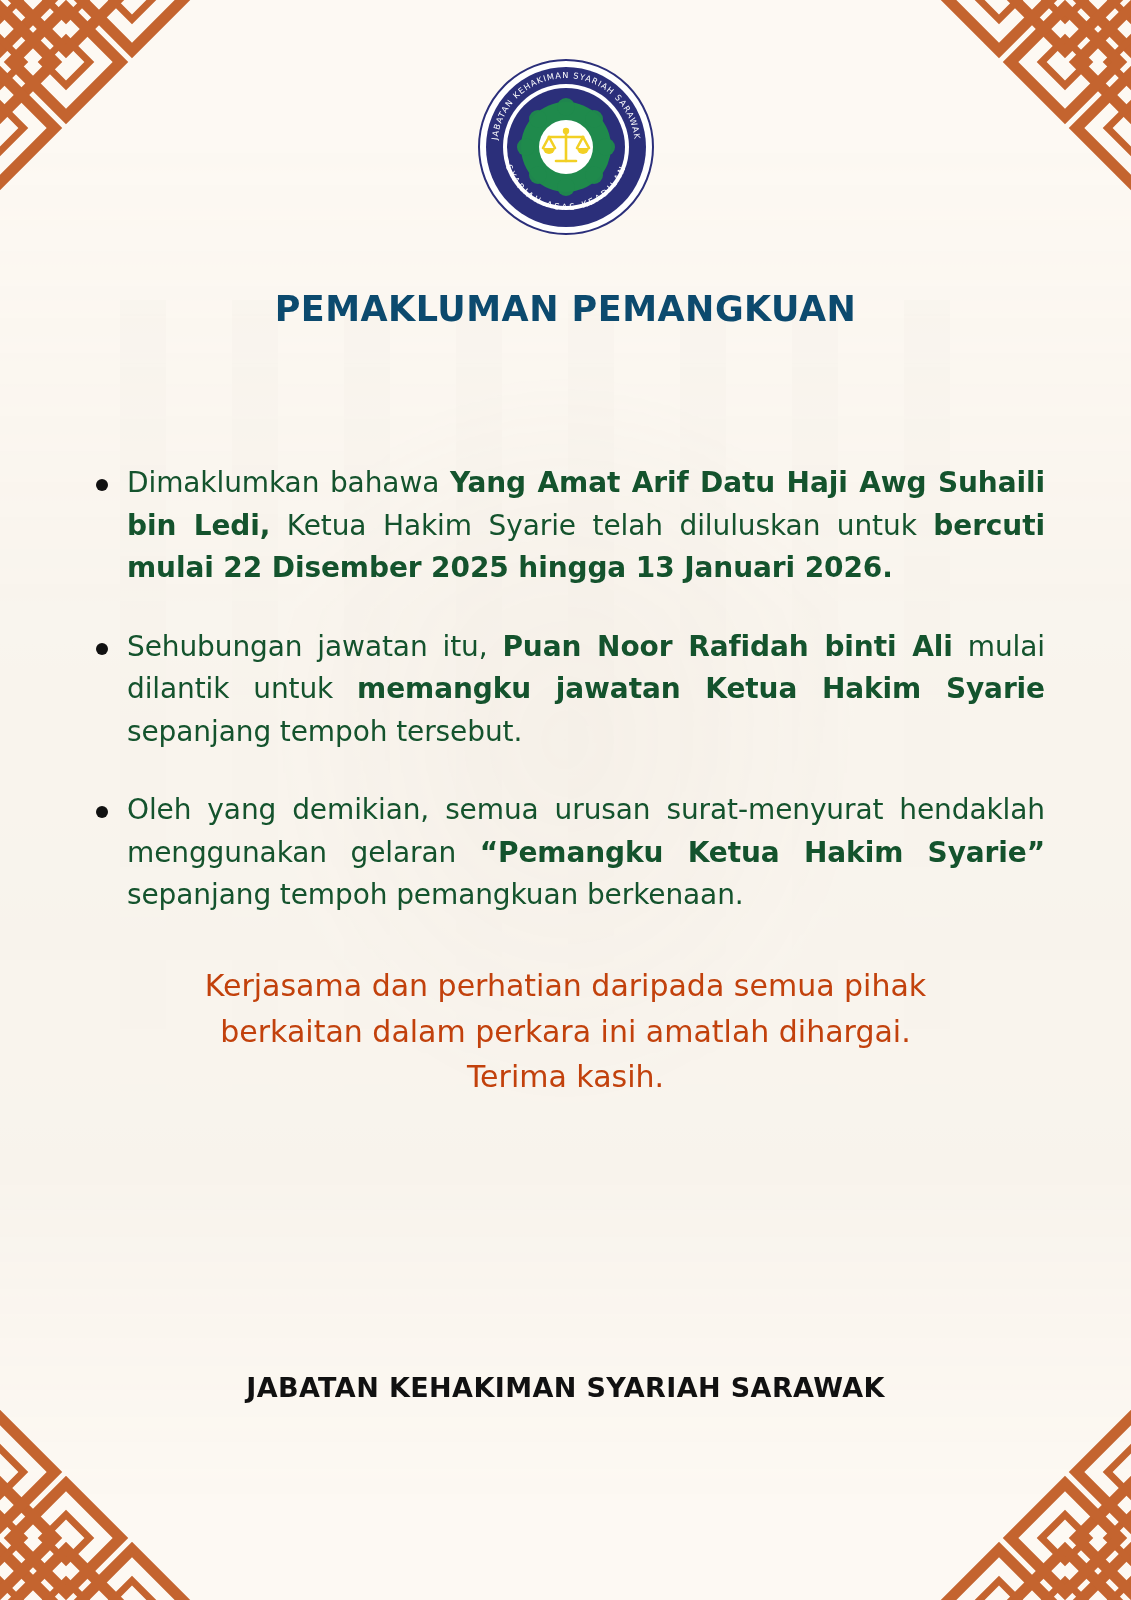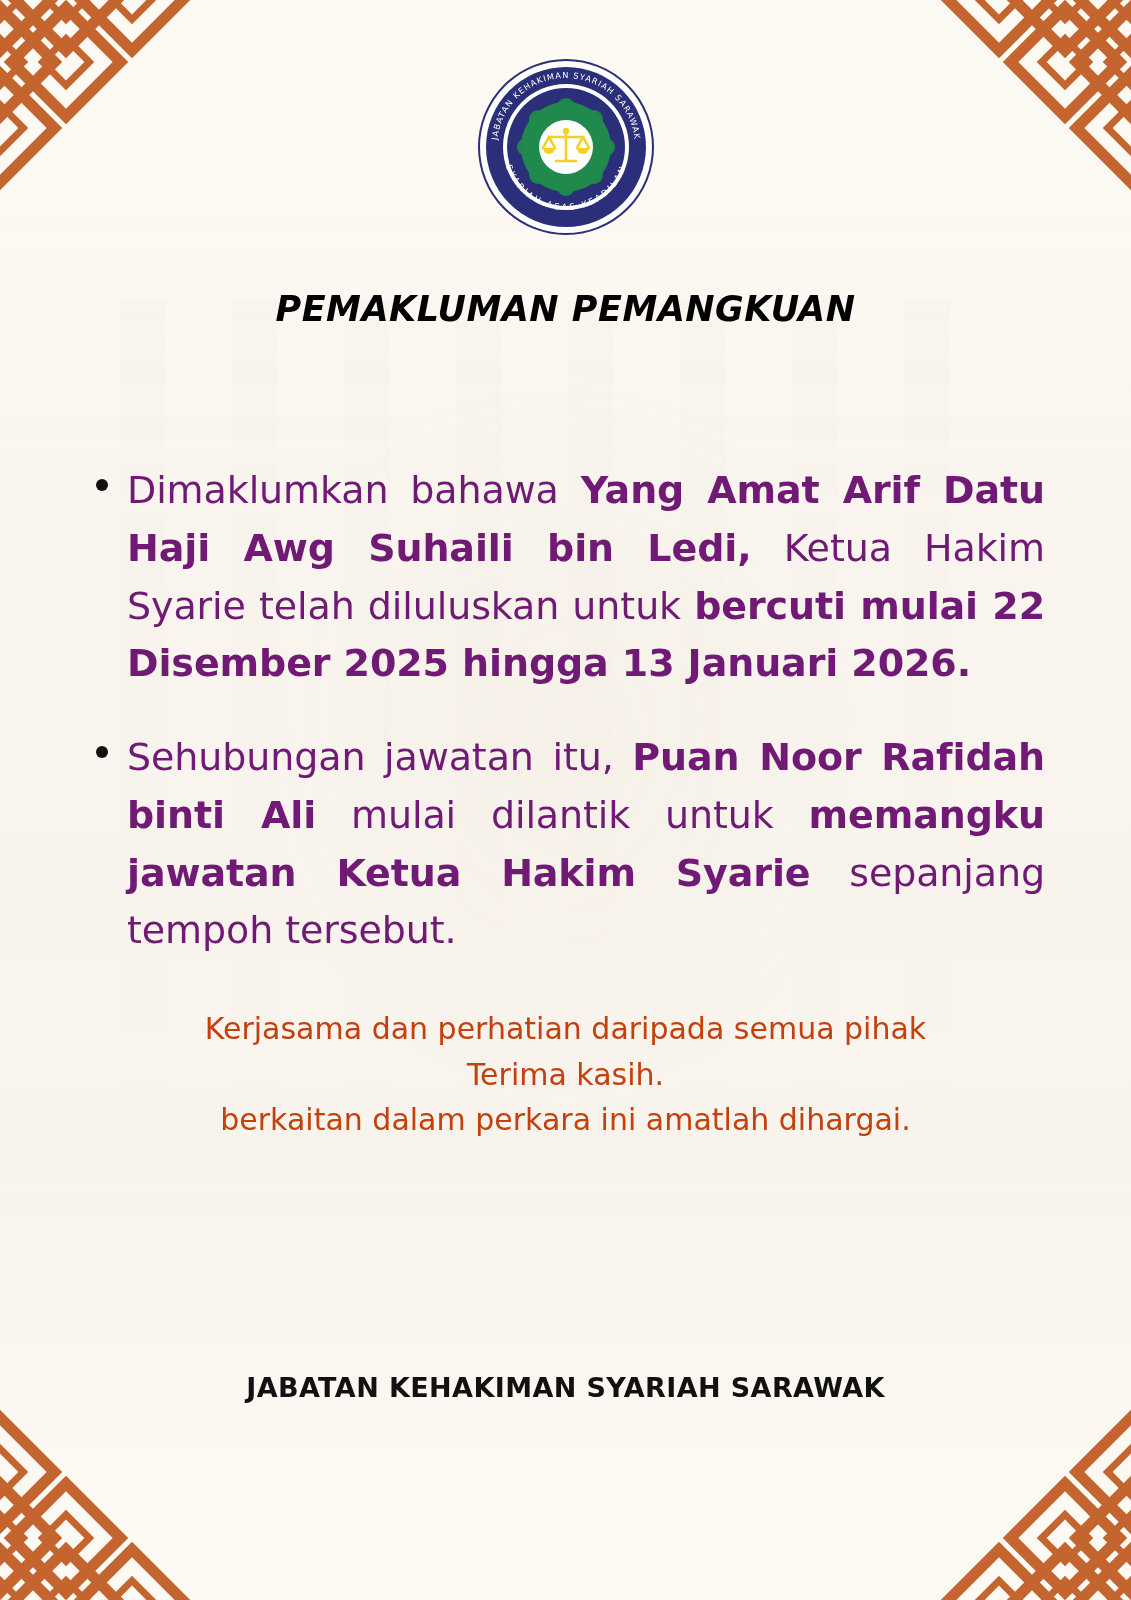--- a/index.html
+++ b/index.html
@@ -96,23 +96,22 @@
     left: 0;
     right: 0;
     top: 282px;
     text-align: center;
   }
   .title-line {
     font-family: "DejaVu Sans", sans-serif;
     font-weight: bold;
     font-size: 35px;
     letter-spacing: 0.5px;
-    color: #000000;
+    color: #0c4a6e;
     line-height: 1.55;
-    font-style: italic;
   }
 
   .body-block {
     position: absolute;
     left: 86px;
     right: 86px;
     top: 462px;
   }
   .bullet-item {
     display: flex;
@@ -122,23 +121,23 @@
   .bullet-dot {
     flex: 0 0 auto;
     width: 12px;
     height: 12px;
     border-radius: 50%;
     background: #111;
     margin: 17px 19px 0 10px;
   }
   .bullet-text {
     flex: 1 1 auto;
-    font-size: 38px;
+    font-size: 28px;
     line-height: 1.52;
-    color: #701a75;
+    color: #14532d;
     text-align: justify;
     letter-spacing: -0.1px;
   }
   .bullet-text b { font-weight: bold; }
 
   .closing {
     margin-top: 46px;
     text-align: center;
     font-size: 30px;
     line-height: 1.52;
@@ -260,23 +259,27 @@
     <div class="bullet-item">
       <div class="bullet-dot"></div>
       <div class="bullet-text"><span>Dimaklumkan bahawa </span><b>Yang Amat Arif Datu Haji Awg Suhaili bin Ledi,</b><span> Ketua Hakim Syarie telah diluluskan untuk </span><b>bercuti mulai 22 Disember 2025 hingga 13 Januari 2026.</b></div>
     </div>
 
     <div class="bullet-item">
       <div class="bullet-dot"></div>
       <div class="bullet-text"><span>Sehubungan jawatan itu, </span><b>Puan Noor Rafidah binti Ali</b><span> mulai dilantik untuk </span><b>memangku jawatan Ketua Hakim Syarie</b><span> sepanjang tempoh tersebut.</span></div>
     </div>
 
+    <div class="bullet-item">
+      <div class="bullet-dot"></div>
+      <div class="bullet-text"><span>Oleh yang demikian, semua urusan surat-menyurat hendaklah menggunakan gelaran </span><b>“Pemangku Ketua Hakim Syarie”</b><span> sepanjang tempoh pemangkuan berkenaan.</span></div>
+    </div>
 
     <div class="closing">
       <div>Kerjasama dan perhatian daripada semua pihak</div>
+      <div>berkaitan dalam perkara ini amatlah dihargai.</div>
       <div>Terima kasih.</div>
-      <div>berkaitan dalam perkara ini amatlah dihargai.</div>
     </div>
   </div>
 
   <div class="footer">JABATAN KEHAKIMAN SYARIAH SARAWAK</div>
 
 </div>
 
 </body></html>

